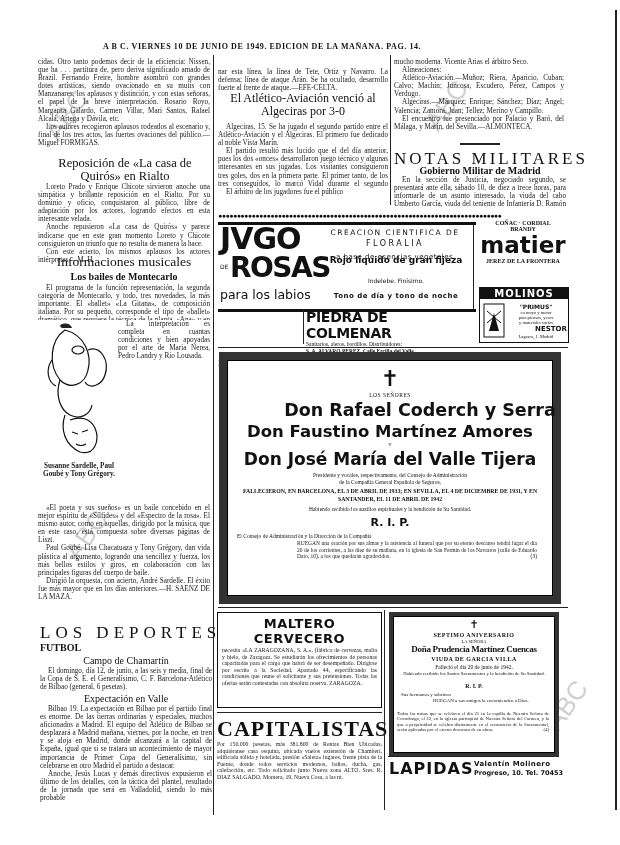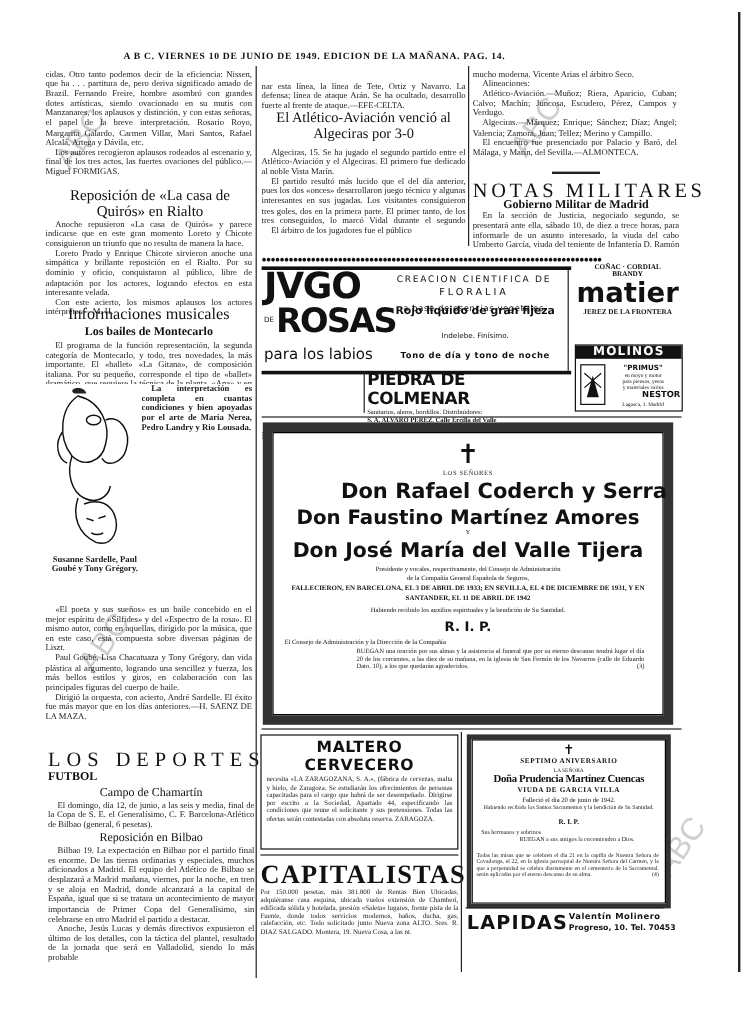--- a/index.html
+++ b/index.html
@@ -31,22 +31,22 @@
 <div class="watermark" style="left:60px;top:520px;">ABC</div>
 
 <div class="abs hdr" style="left:103px;top:42px;">A B C. VIERNES 10 DE JUNIO DE 1949. EDICION DE LA MAÑANA. PAG. 14.</div>
 
 <div class="abs txt" style="left:38px;top:58px;width:172px;">
   <p style="text-indent:0">cidas. Otro tanto podemos decir de la eficiencia: Nissen, que ha . . . partitura de, pero deriva significado amado de Brazil. Fernando Freire, hombre asombró con grandes dotes artísticas, siendo ovacionado en su mutis con Manzanares, los aplausos y distinción, y con estas señoras, el papel de la breve interpretación. Rosario Royo, Margarita Galardo, Carmen Villar, Mari Santos, Rafael Alcalá, Artega y Dávila, etc.</p>
   <p>Los autores recogieron aplausos rodeados al escenario y, final de los tres actos, las fuertes ovaciones del público.—Miguel FORMIGAS.</p>
 </div>
 <div class="abs h2" style="left:40px;top:157px;width:170px;">Reposición de «La casa de Quirós» en Rialto</div>
 <div class="abs txt" style="left:38px;top:183px;width:172px;">
+  <p>Loreto Prado y Enrique Chicote sirvieron anoche una simpática y brillante reposición en el Rialto. Por su dominio y oficio, conquistaron al público, libre de adaptación por los actores, logrando efectos en esta interesante velada.</p>
   <p>Anoche repusieron «La casa de Quirós» y parece indicarse que en este gran momento Loreto y Chicote consiguieron un triunfo que no resulta de manera la hace.</p>
-  <p>Loreto Prado y Enrique Chicote sirvieron anoche una simpática y brillante reposición en el Rialto. Por su dominio y oficio, conquistaron al público, libre de adaptación por los actores, logrando efectos en esta interesante velada.</p>
   <p>Con este acierto, los mismos aplausos los actores intérpretes.—M. H.</p>
 </div>
 <div class="abs h2" style="left:38px;top:255px;width:172px;font-size:13.5px;">Informaciones musicales</div>
 <div class="abs h3" style="left:38px;top:271px;width:172px;">Los bailes de Montecarlo</div>
 <div class="abs txt" style="left:38px;top:284px;width:172px;">
   <p style="height:36px;overflow:hidden">El programa de la función representación, la segunda categoría de Montecarlo, y todo, tres novedades, la más importante. El «ballet» «La Gitana», de composición italiana. Por su pequeño, corresponde el tipo de «ballet» dramático, que requiere la técnica de la planta. «Ana» y en él que la caracterización de los personajes se logra por las posibilidades figurales en la acción dramática. El músico sobre todo tranquilidad, y un ambiente de la exaltación del movimiento en ciertos juegos, apenas dominado y tan notable a veces, con otros ritmos latinos.</p>
 </div>
 
 <div class="abs" style="left:40px;top:320px;width:75px;height:140px;">
   <svg width="75" height="140" viewBox="0 0 75 140">
@@ -55,37 +55,37 @@
       <ellipse cx="38" cy="30" rx="6" ry="4"></ellipse>
       <path d="M48 30 C60 25 70 40 65 55 C62 65 50 70 45 62"></path>
       <path d="M20 60 C15 75 20 90 30 95 C40 100 50 95 52 85"></path>
       <path d="M25 95 C20 110 25 125 40 132 C55 136 60 120 55 108 C50 98 40 96 30 100"></path>
       <path d="M32 112 l6 2 M42 112 l6 -2 M36 124 q5 3 10 0"></path>
       <path d="M12 40 C5 50 8 62 16 66"></path>
     </g>
     <path d="M22 8 C15 4 30 0 32 8" fill="#222"></path>
   </svg>
 </div>
-<div class="abs txt" style="left:118px;top:320px;width:92px;font-weight:bold;">
+<div class="abs txt" style="left:118px;top:320px;width:92px;">
   <p style="height:120px;overflow:hidden">La interpretación es completa en cuantas condiciones y bien apoyadas por el arte de Maria Nerea, Pedro Landry y Rio Lousada.</p>
 </div>
 <div class="abs txt center bold" style="left:40px;top:462px;width:78px;text-align:center;">Susanne Sardelle, Paul Goubé y Tony Grégory.</div>
 <div class="abs txt" style="left:38px;top:504px;width:172px;">
   <p>«El poeta y sus sueños» es un baile concebido en el mejor espíritu de «Sílfides» y del «Espectro de la rosa». El mismo autor, como en aquellas, dirigido por la música, que en este caso, está compuesta sobre diversas páginas de Liszt.</p>
   <p>Paul Goubé, Lisa Chacatuaza y Tony Grégory, dan vida plástica al argumento, logrando una sencillez y fuerza, los más bellos estilos y giros, en colaboración con las principales figuras del cuerpo de baile.</p>
   <p>Dirigió la orquesta, con acierto, André Sardelle. El éxito fue más mayor que en los días anteriores.—H. SAENZ DE LA MAZA.</p>
 </div>
 
 <div class="abs" style="left:40px;top:623px;width:172px;font-size:17px;letter-spacing:5px;white-space:nowrap;">LOS DEPORTES</div>
 <div class="abs bold" style="left:40px;top:642px;font-size:10px;">FUTBOL</div>
 <div class="abs h3" style="left:40px;top:655px;width:172px;font-weight:normal;">Campo de Chamartín</div>
 <div class="abs txt" style="left:40px;top:667px;width:172px;">
   <p>El domingo, día 12, de junio, a las seis y media, final de la Copa de S. E. el Generalísimo, C. F. Barcelona-Atlético de Bilbao (general, 6 pesetas).</p>
 </div>
-<div class="abs h3" style="left:40px;top:693px;width:172px;font-weight:normal;">Reposición en Bilbao</div>
+<div class="abs h3" style="left:40px;top:693px;width:172px;font-weight:normal;">Expectación en Valle</div>
 <div class="abs txt" style="left:40px;top:705px;width:172px;">
   <p>Bilbao 19. La expectación en Bilbao por el partido final es enorme. De las tierras ordinarias y especiales, muchos aficionados a Madrid. El equipo del Atlético de Bilbao se desplazará a Madrid mañana, viernes, por la noche, en tren y se aloja en Madrid, donde alcanzará a la capital de España, igual que si se tratara un acontecimiento de mayor importancia de Primer Copa del Generalísimo, sin celebrarse en otro Madrid el partido a destacar.</p>
   <p>Anoche, Jesús Lucas y demás directivos expusieron el último de los detalles, con la táctica del plantel, resultado de la jornada que será en Valladolid, siendo lo más probable</p>
 </div>
 
 <div class="vrule" style="left:213px;top:55px;height:760px;"></div>
 
 <div class="abs txt" style="left:218px;top:68px;width:170px;">
   <p style="text-indent:0">nar esta línea, la línea de Tete, Ortiz y Navarro. La defensa; línea de ataque Arán. Se ha ocultado, desarrollo fuerte al frente de ataque.—EFE-CELTA.</p>
 </div>

